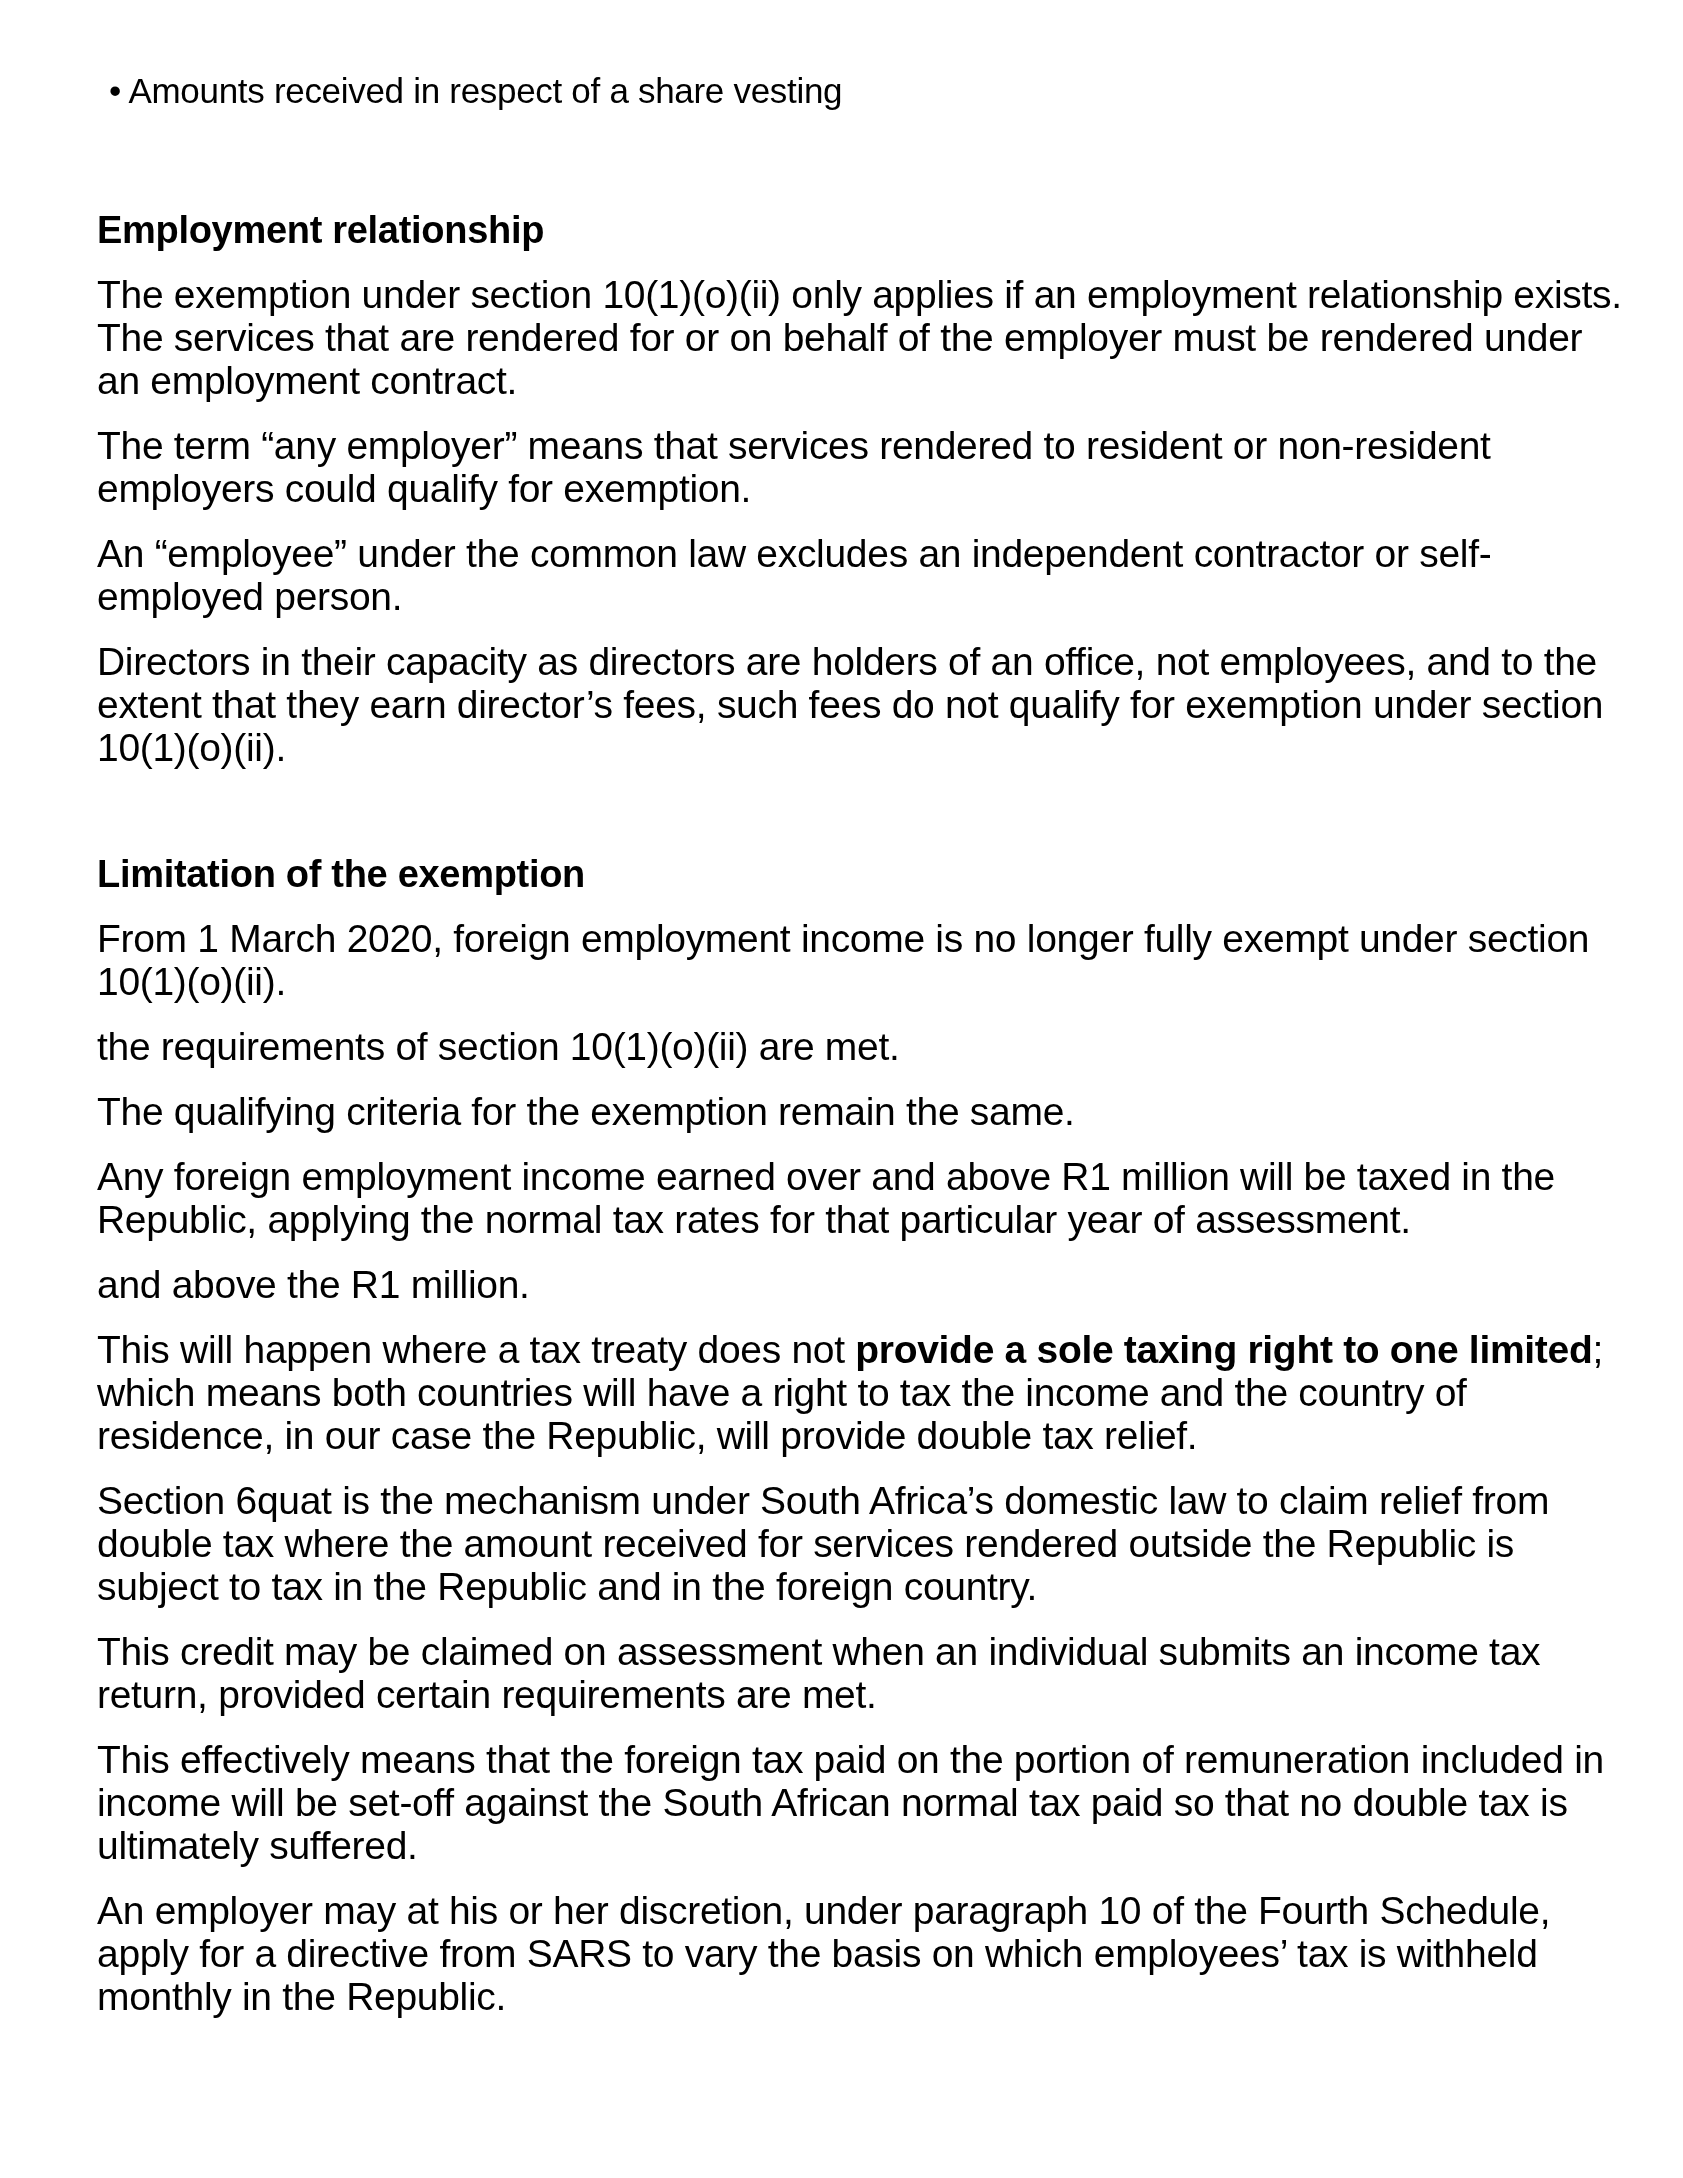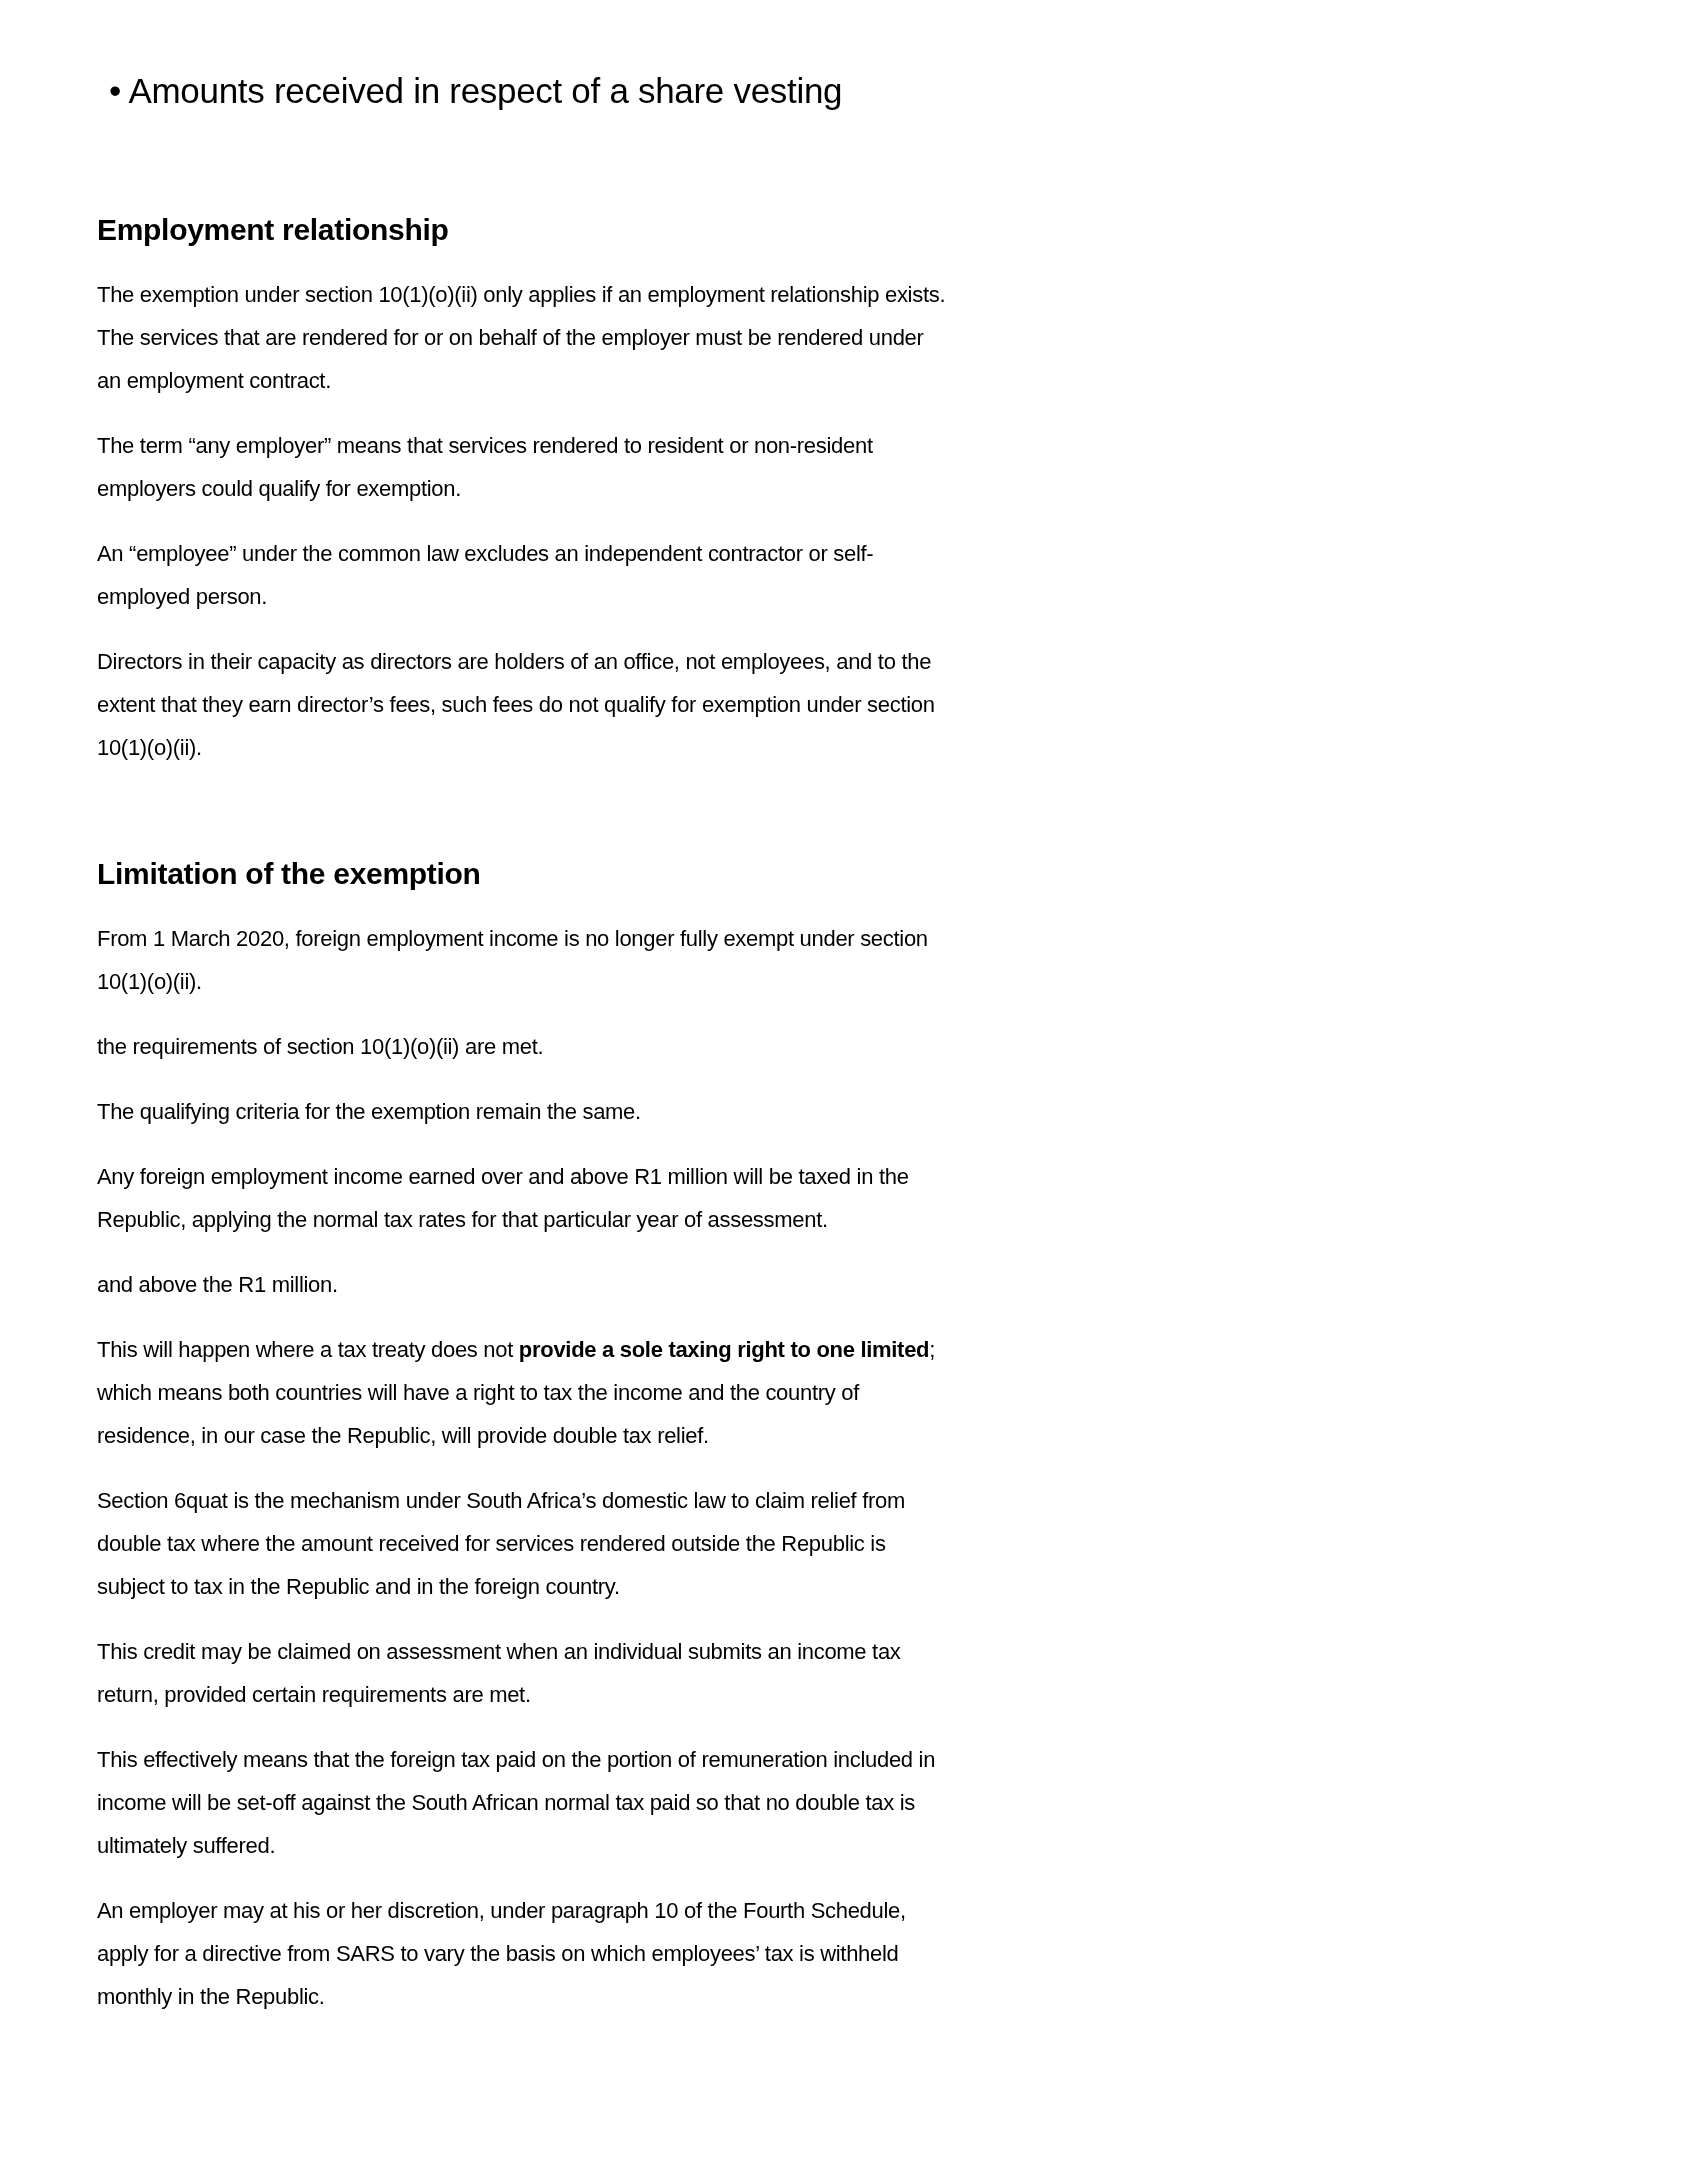--- a/index.html
+++ b/index.html
@@ -18,28 +18,28 @@
       width: 1505px;
     }
     .bullet {
       font-size: 35px;
       line-height: 44px;
       margin: 12px;
       white-space: nowrap;
       letter-spacing: -0.3px;
     }
     .heading {
-      font-size: 30px;
+      font-size: 38px;
       line-height: 44px;
       font-weight: bold;
       margin: 0;
       letter-spacing: -0.3px;
     }
     .para {
-      font-size: 22px;
+      font-size: 39px;
       line-height: 43px;
       margin: 0;
       letter-spacing: -0.3px;
     }
     .line { display: block; white-space: nowrap; }
     .gap-section { height: 83px; }
     .gap-head { height: 21px; }
     .gap-para { height: 22px; }
     b.strong { font-weight: bold; }
   </style>

